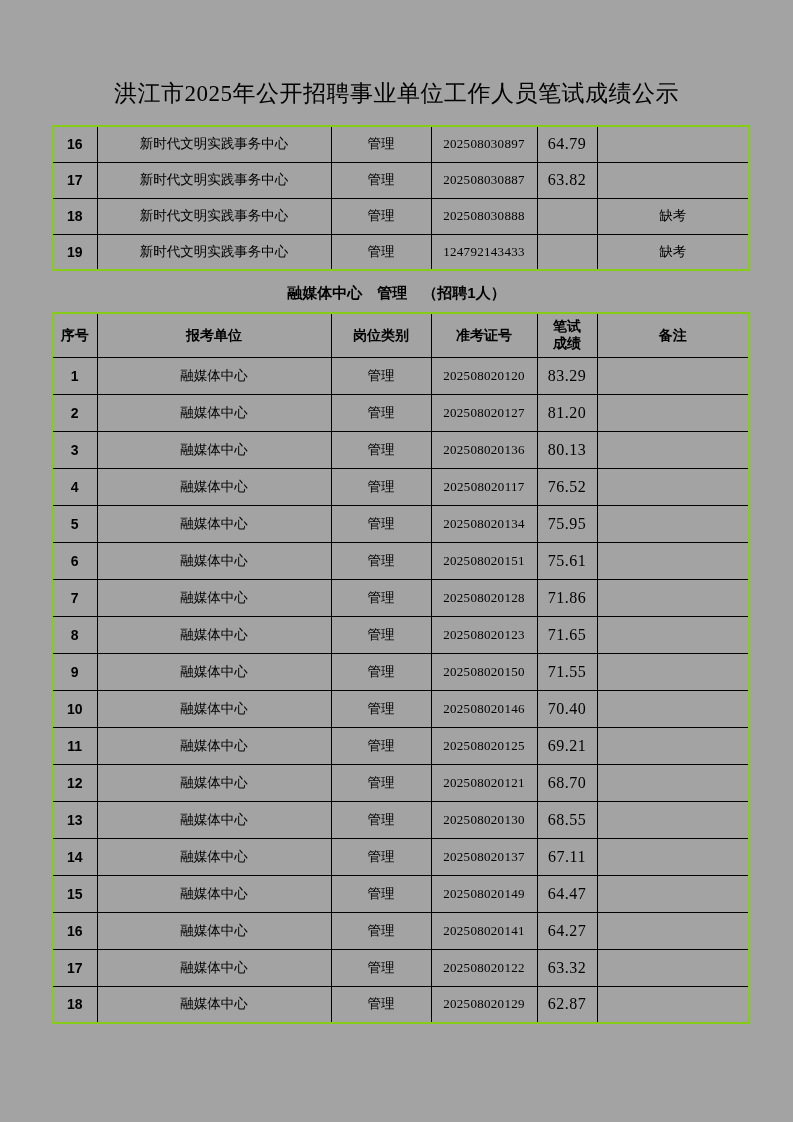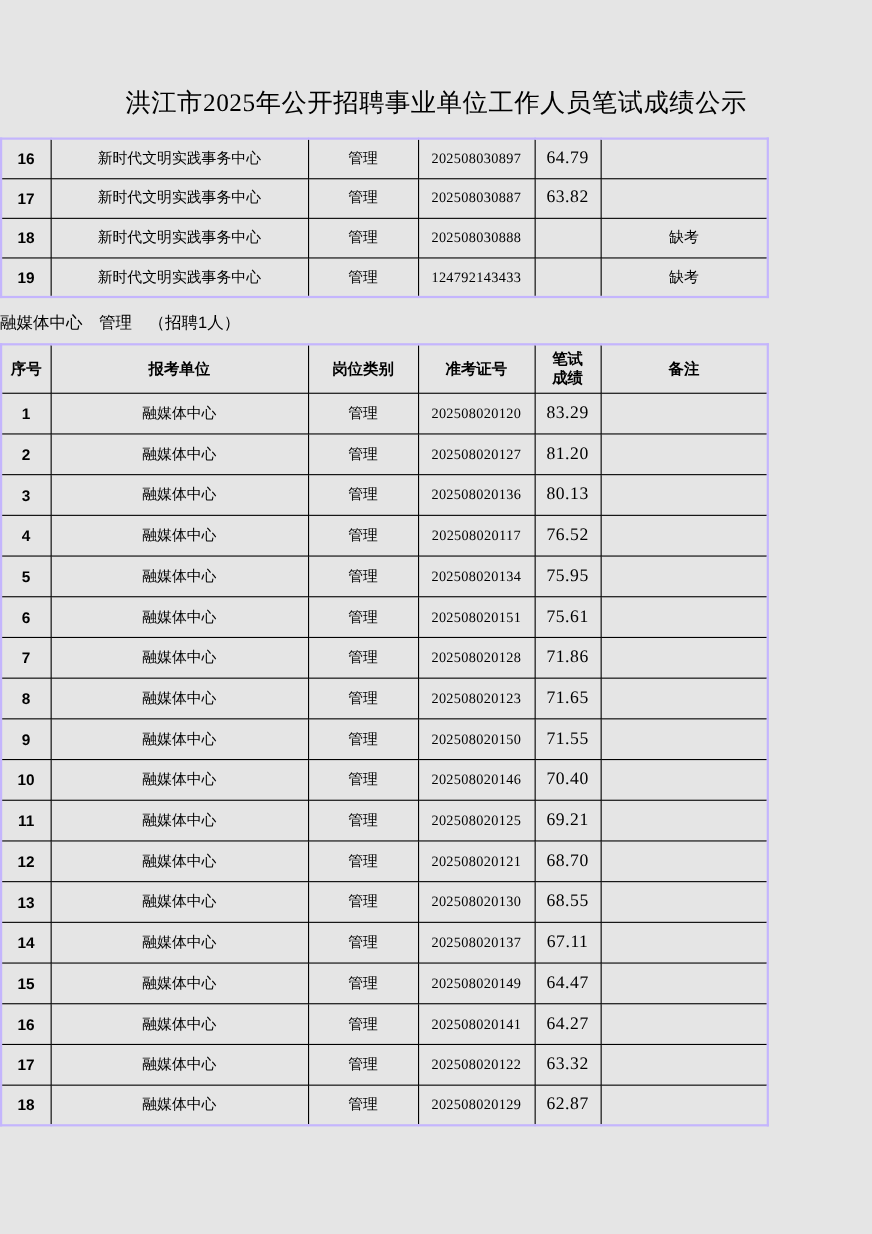--- a/index.html
+++ b/index.html
@@ -1,36 +1,37 @@
 <!DOCTYPE html>
 <html><head>
 <meta charset="utf-8">
 <style>
   html, body { margin: 0; padding: 0; background: #ffffff; }
   body {
     width: 793px; height: 1122px;
     font-family: "Liberation Serif", "DejaVu Serif", serif;
     color: #000;
   }
-  .page { position: relative; width: 793px; height: 1122px; overflow: hidden; background:#e5e5e5; }
+  .page { position: relative; width: 793px; height: 1122px; overflow: hidden; background:#a3a3a3; }
 
   .doc-title {
     padding-top: 78px;
     text-align: center;
     font-size: 23px;
     font-weight: 500;
     font-family: "Liberation Serif", "DejaVu Serif", serif;
     letter-spacing: 0.5px;
   }
 
   table.results {
     border-collapse: collapse;
     table-layout: fixed;
     width: 697px;
-    border: 2px solid #c4b5fd;
+    margin-left: 51px;
+    border: 2px solid #84cc16;
   }
   table.results td, table.results th {
     border: 1.5px solid #000;
     text-align: center;
     vertical-align: middle;
     padding: 0 2px;
     overflow: hidden;
     white-space: nowrap;
   }
   col.c1 { width: 45px; }
@@ -54,23 +55,23 @@
   td.c-no {
     font-family: "Liberation Sans", "DejaVu Sans", sans-serif;
     font-weight: bold;
     font-size: 14px;
   }
   td.c-unit, td.c-cat, td.c-note { font-size: 13.5px; }
   td.c-ticket { font-size: 13px; letter-spacing: 0.3px; }
   td.c-score { font-size: 16px; letter-spacing: 0.5px; }
 
   .section-title {
-    text-align: left;
+    text-align: center;
     font-family: "Liberation Sans", "DejaVu Sans", sans-serif;
-    font-weight: normal;
+    font-weight: bold;
     font-size: 15px;
     margin: 13px 0 9px 0;
   }
 
   .page-footer {
     position: absolute;
     top: 1066px;
     left: 0;
     width: 100%;
     text-align: center;

